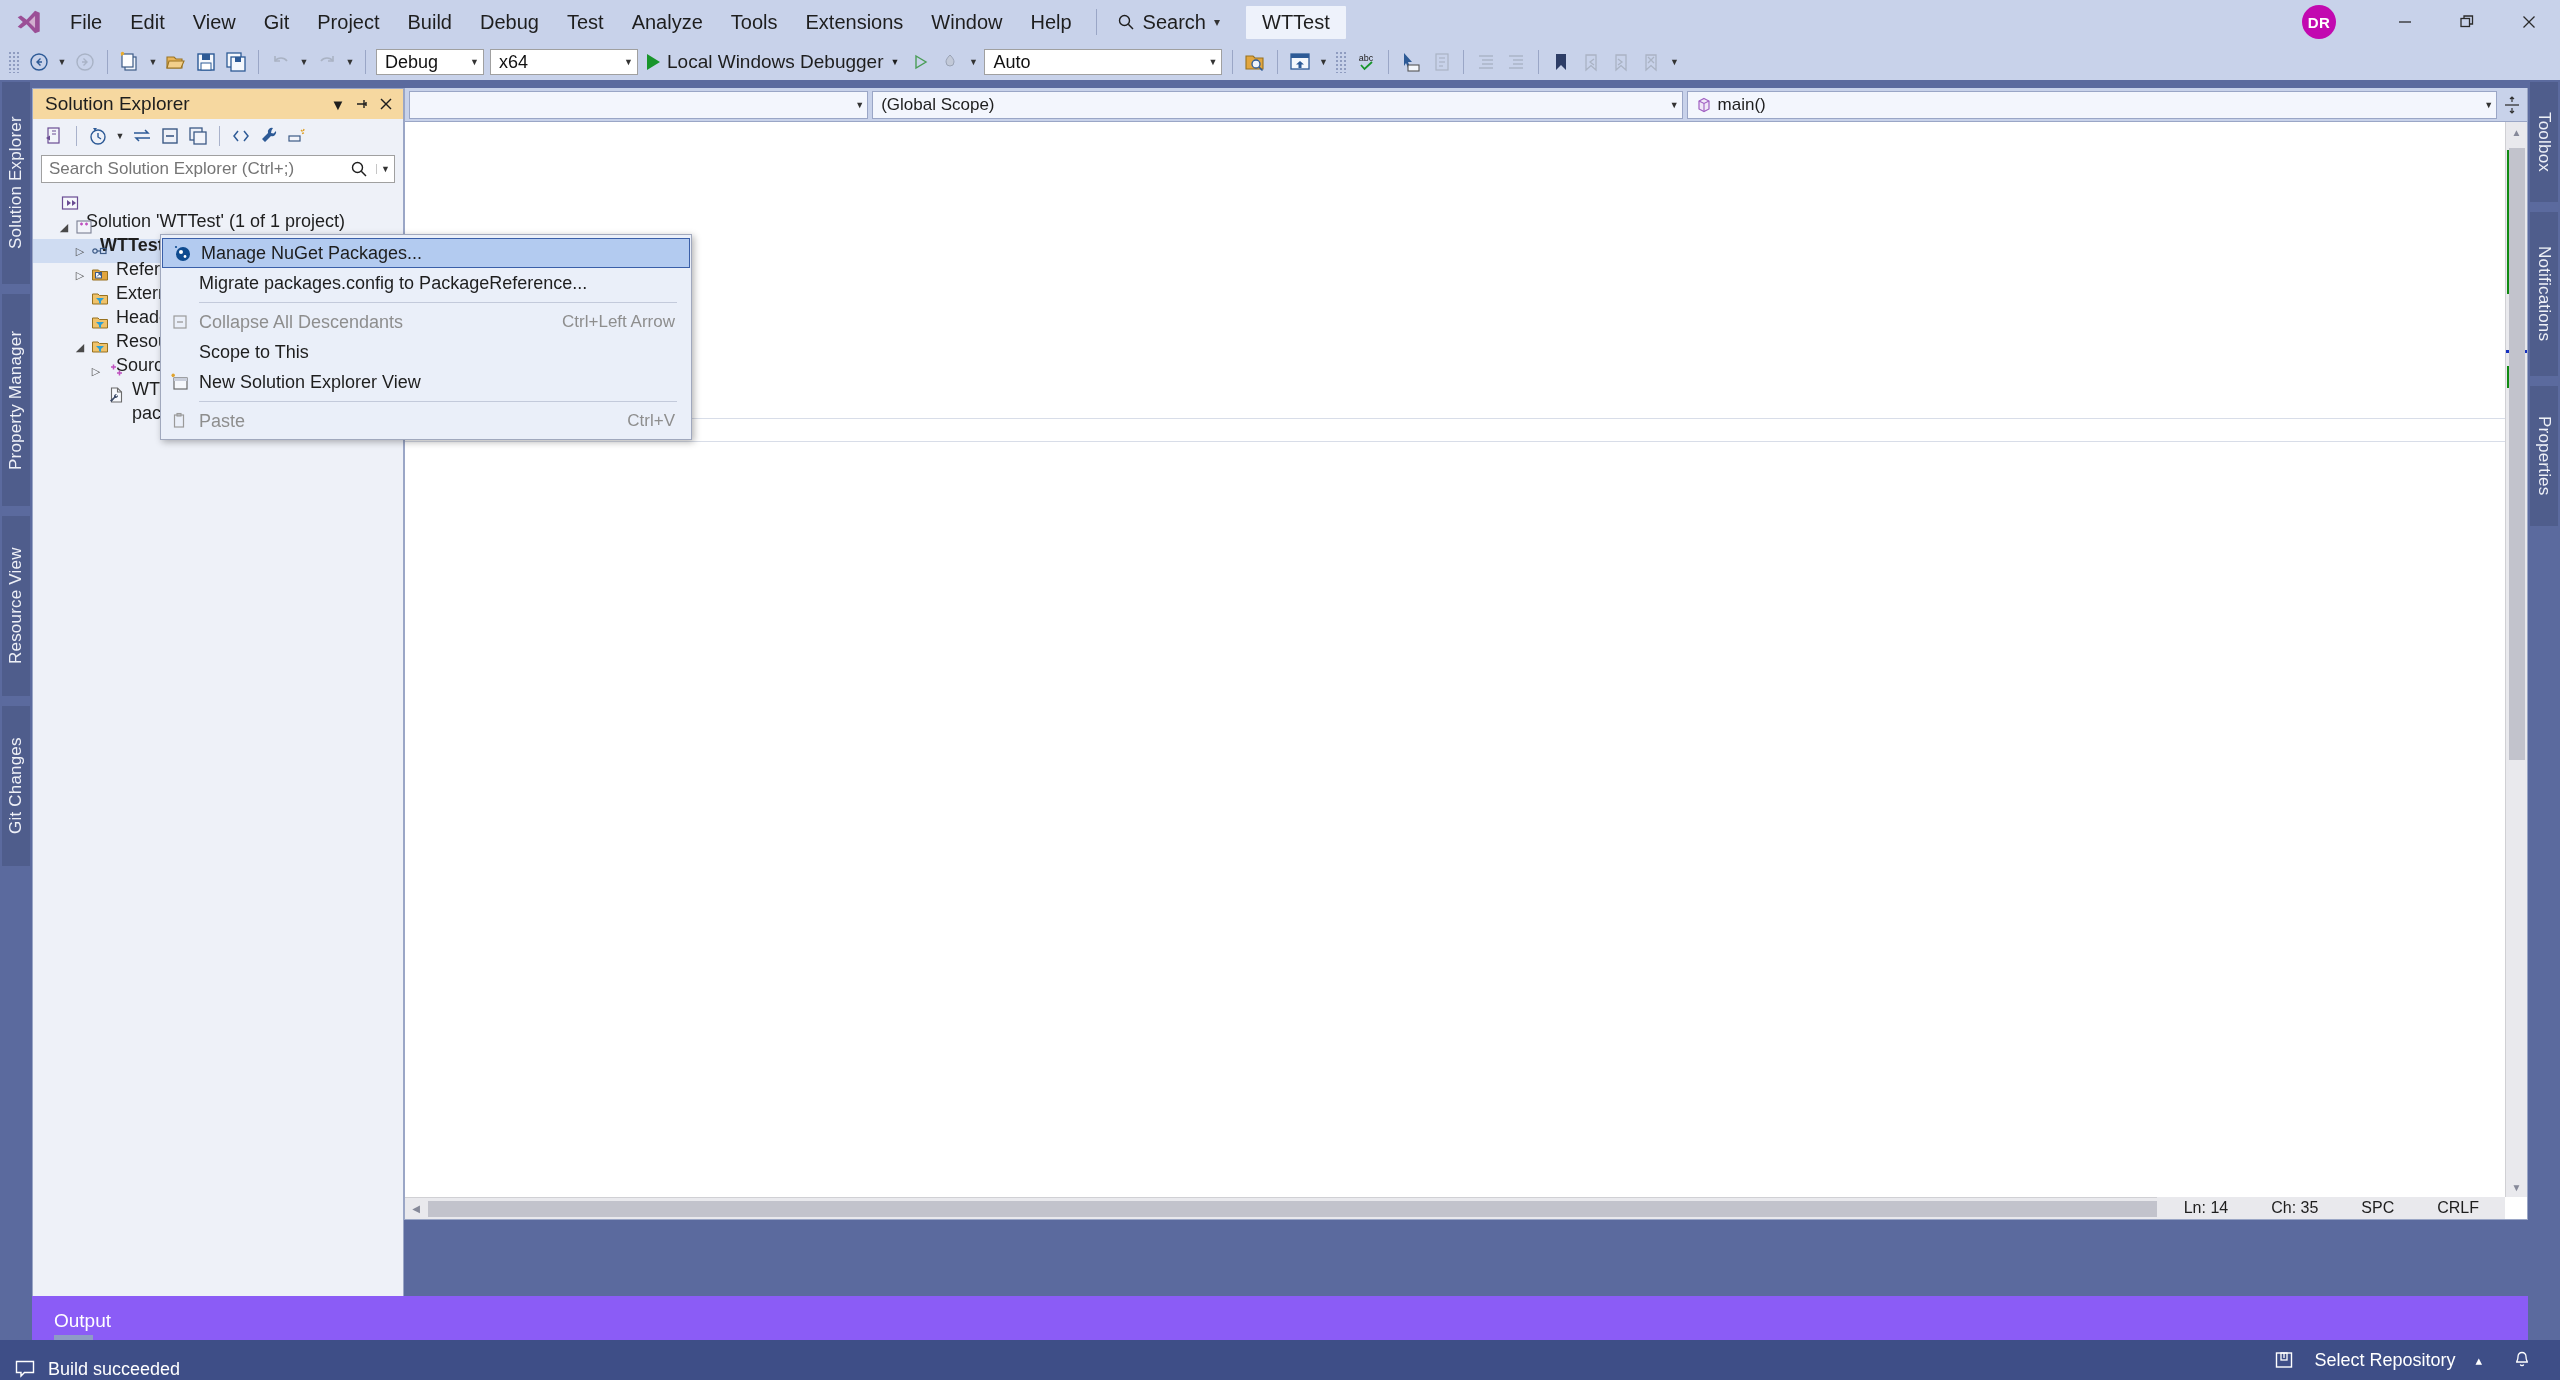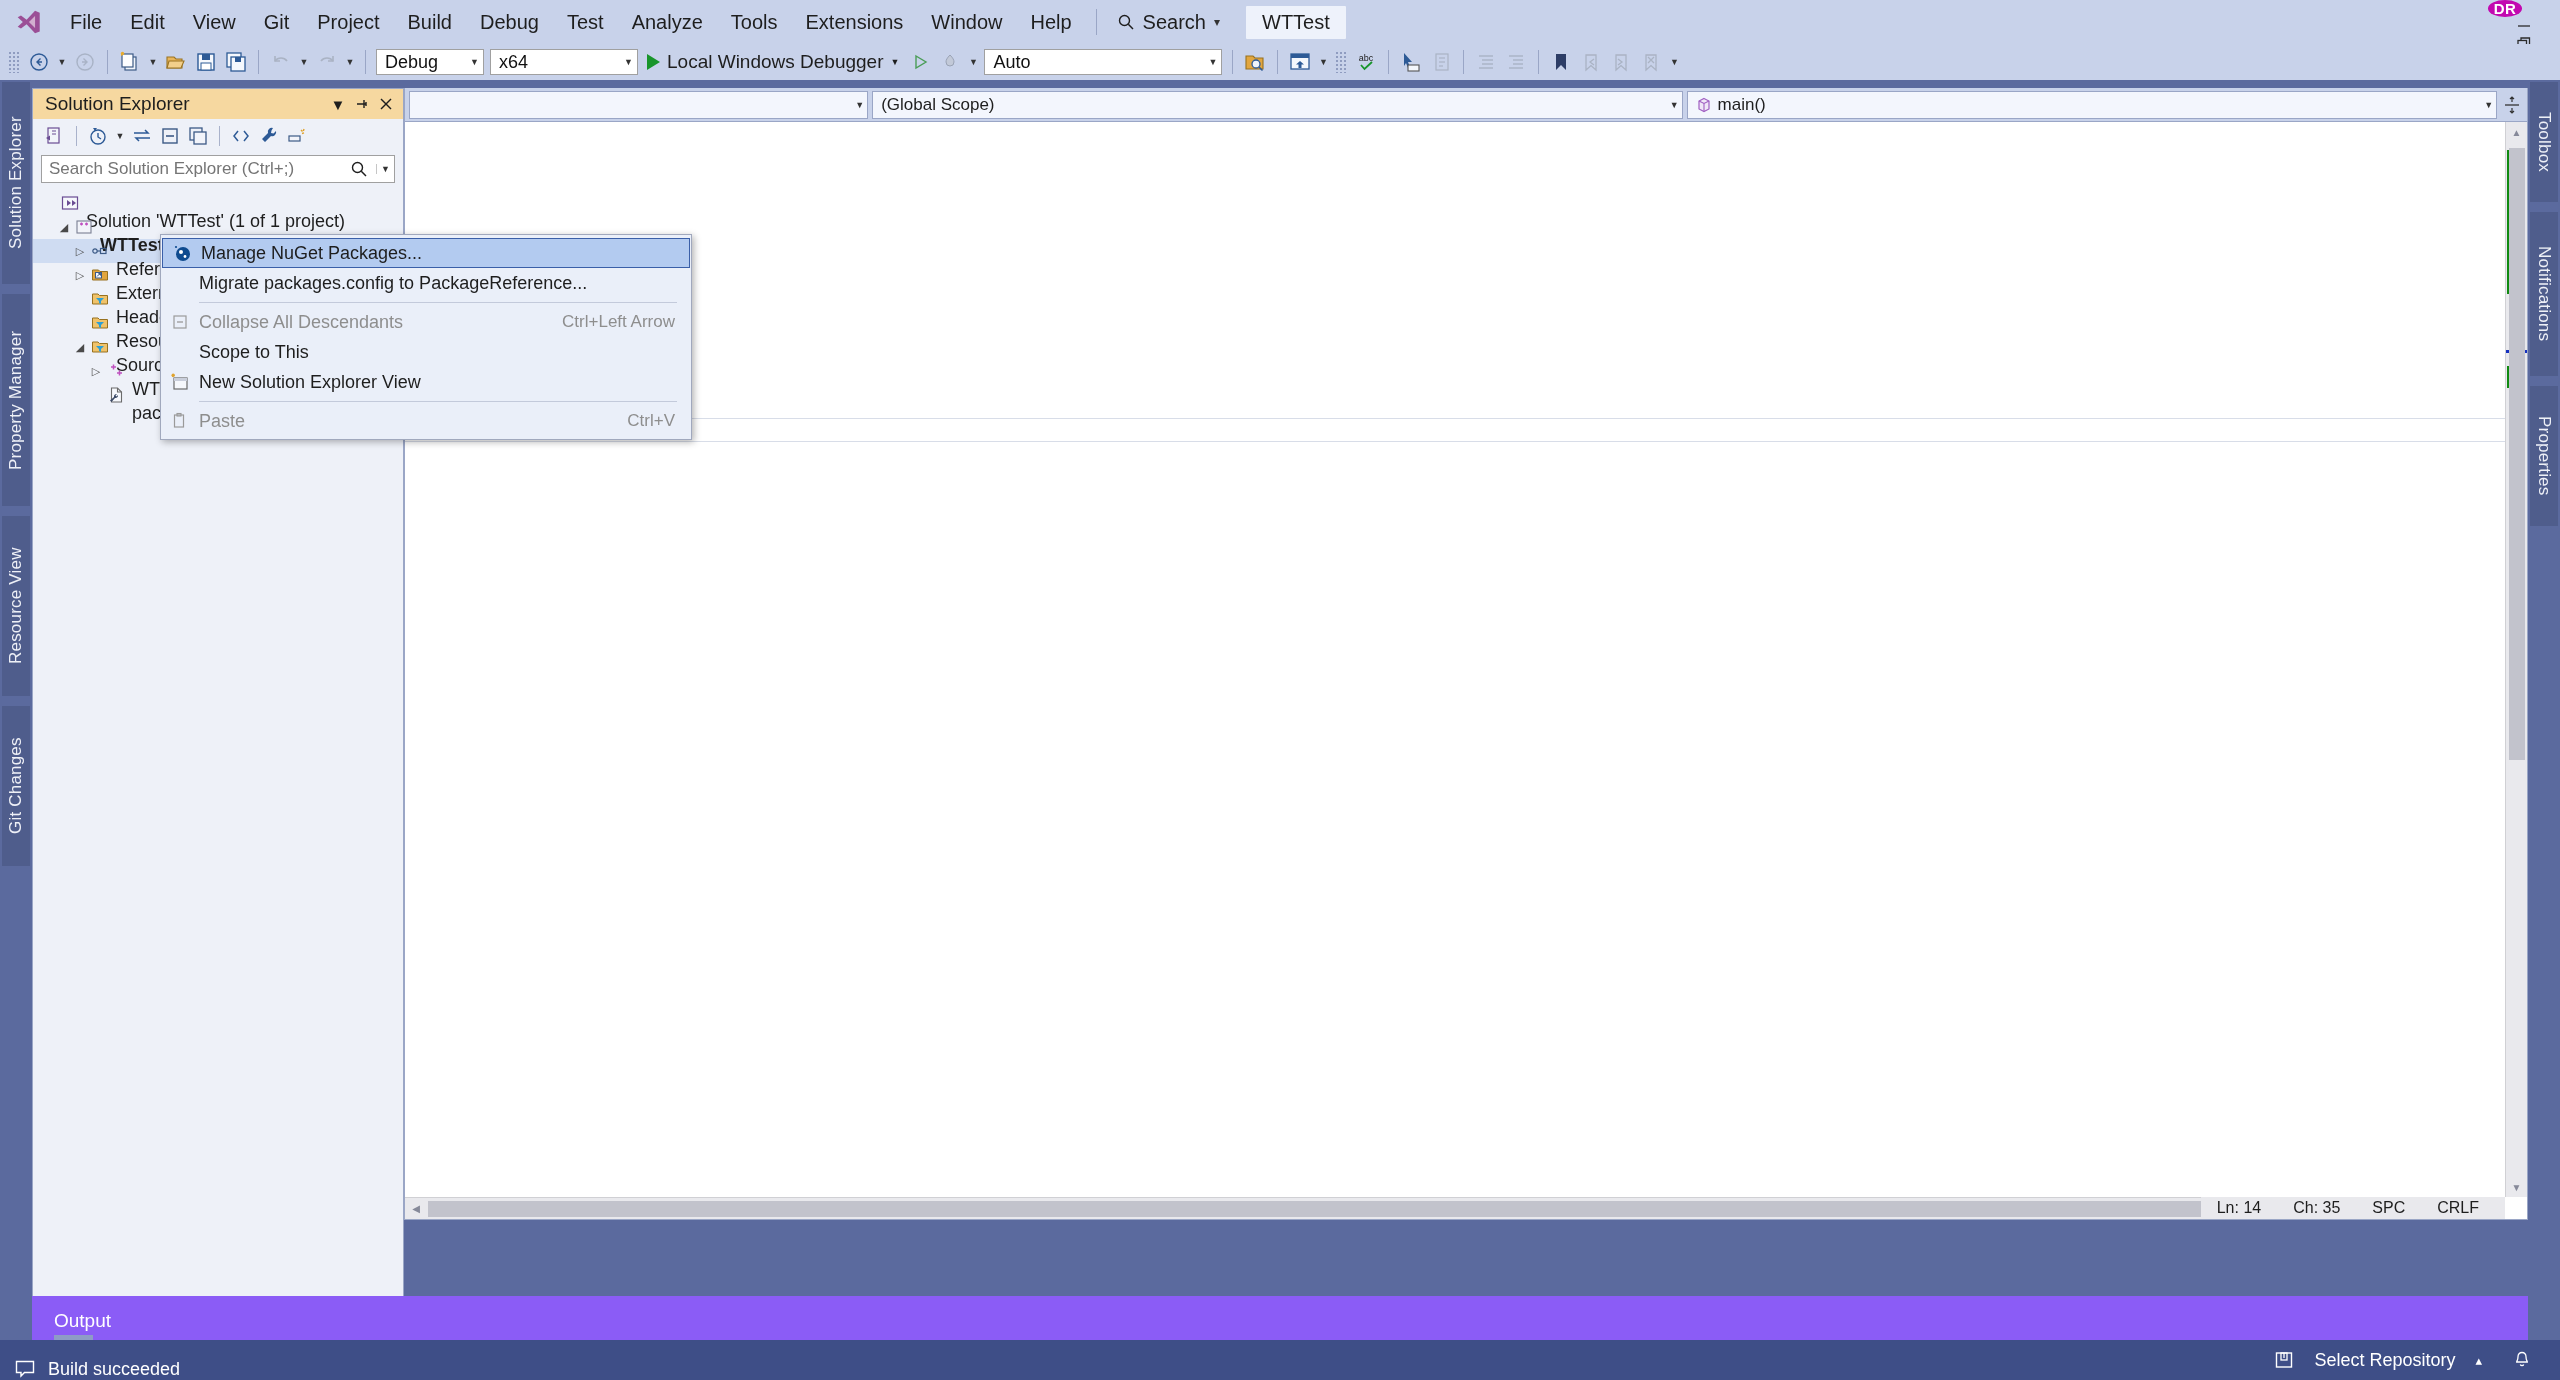--- a/index.html
+++ b/index.html
@@ -39,21 +39,21 @@
   .search-box {
     display: flex; align-items: center; gap: 8px; padding: 0 10px;
     height: 44px; font-size: 20px; color: #1e1e1e; cursor: text;
   }
   .search-box .caret-dn { font-size: 12px; color: #333; }
   .doc-tab {
     margin-left: 16px; padding: 5px 16px; font-size: 20px; color: #1e1e1e;
     background: #eef2fb; border-radius: 1px;
   }
   .title-right {
-    margin-left: auto; display: flex; align-items: center; height: 44px; flex-direction: column;
+    margin-left: auto; display: flex; align-items: center; height: 44px;
   }
   .avatar {
     width: 34px; height: 34px; border-radius: 50%;
     background: #c209b0; color: #fff; font-size: 15px; font-weight: bold;
     display: flex; align-items: center; justify-content: center;
     margin-right: 38px; letter-spacing: .5px;
   }
   .win-btn {
     width: 62px; height: 44px; display: flex; align-items: center;
     justify-content: center; color: #2b2b2b;
@@ -221,21 +221,21 @@
   }
   .h-scroll .sb-lf, .h-scroll .sb-rt {
     width: 22px; text-align: center; color: #868999; font-size: 10px;
   }
   .h-thumb { height: 16px; background: #c2c3cc; margin: 0 1px; }
   .ed-status {
     position: absolute; right: 22px; bottom: 0; height: 22px;
     display: flex; align-items: center; background: #e9e9ed;
     font-size: 16px; color: #1e1e1e; padding-right: 10px;
   }
-  .ed-status span { padding: 0 16px; }
+  .ed-status span { padding: 0 16px; margin-left: 11px; }
 
   
   .output-strip {
     position: absolute; left: 32px; right: 32px; bottom: 40px; height: 44px;
     background: #8b5cf6; display: flex; align-items: flex-end;
   }
   .output-tab {
     font-size: 19px; color: #ffffff; padding: 6px 22px 8px 22px;
     position: relative;
   }

